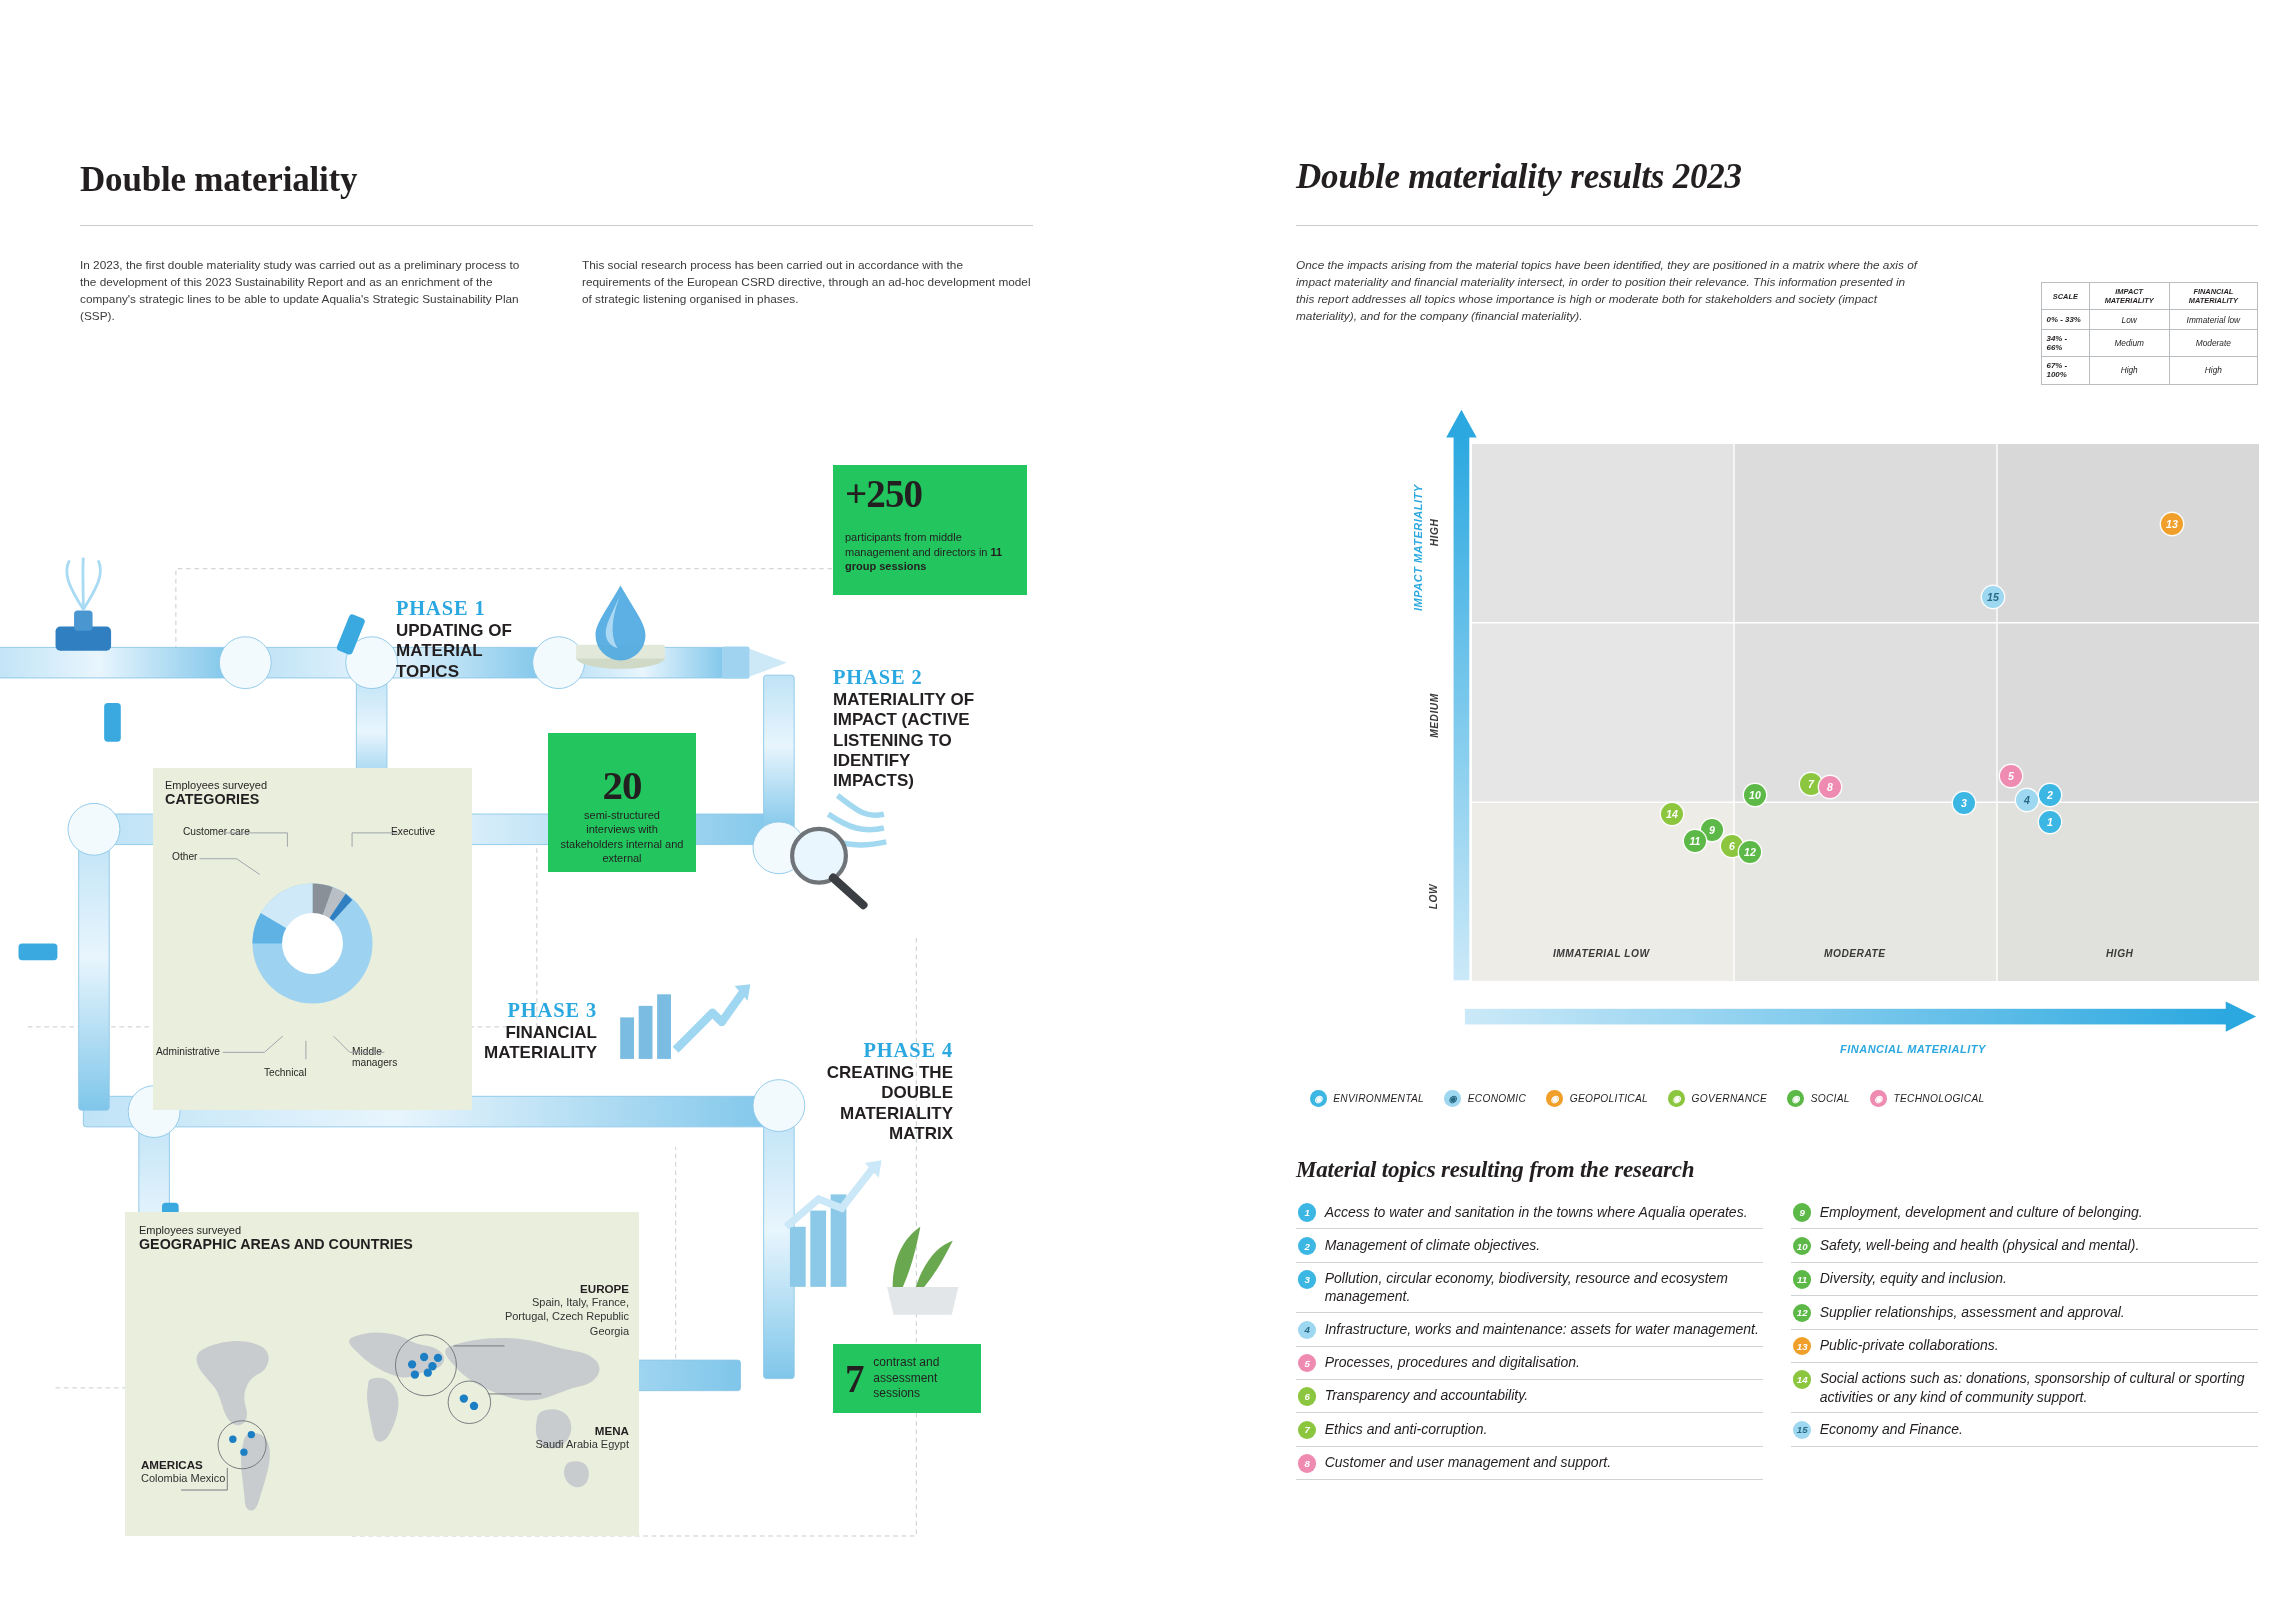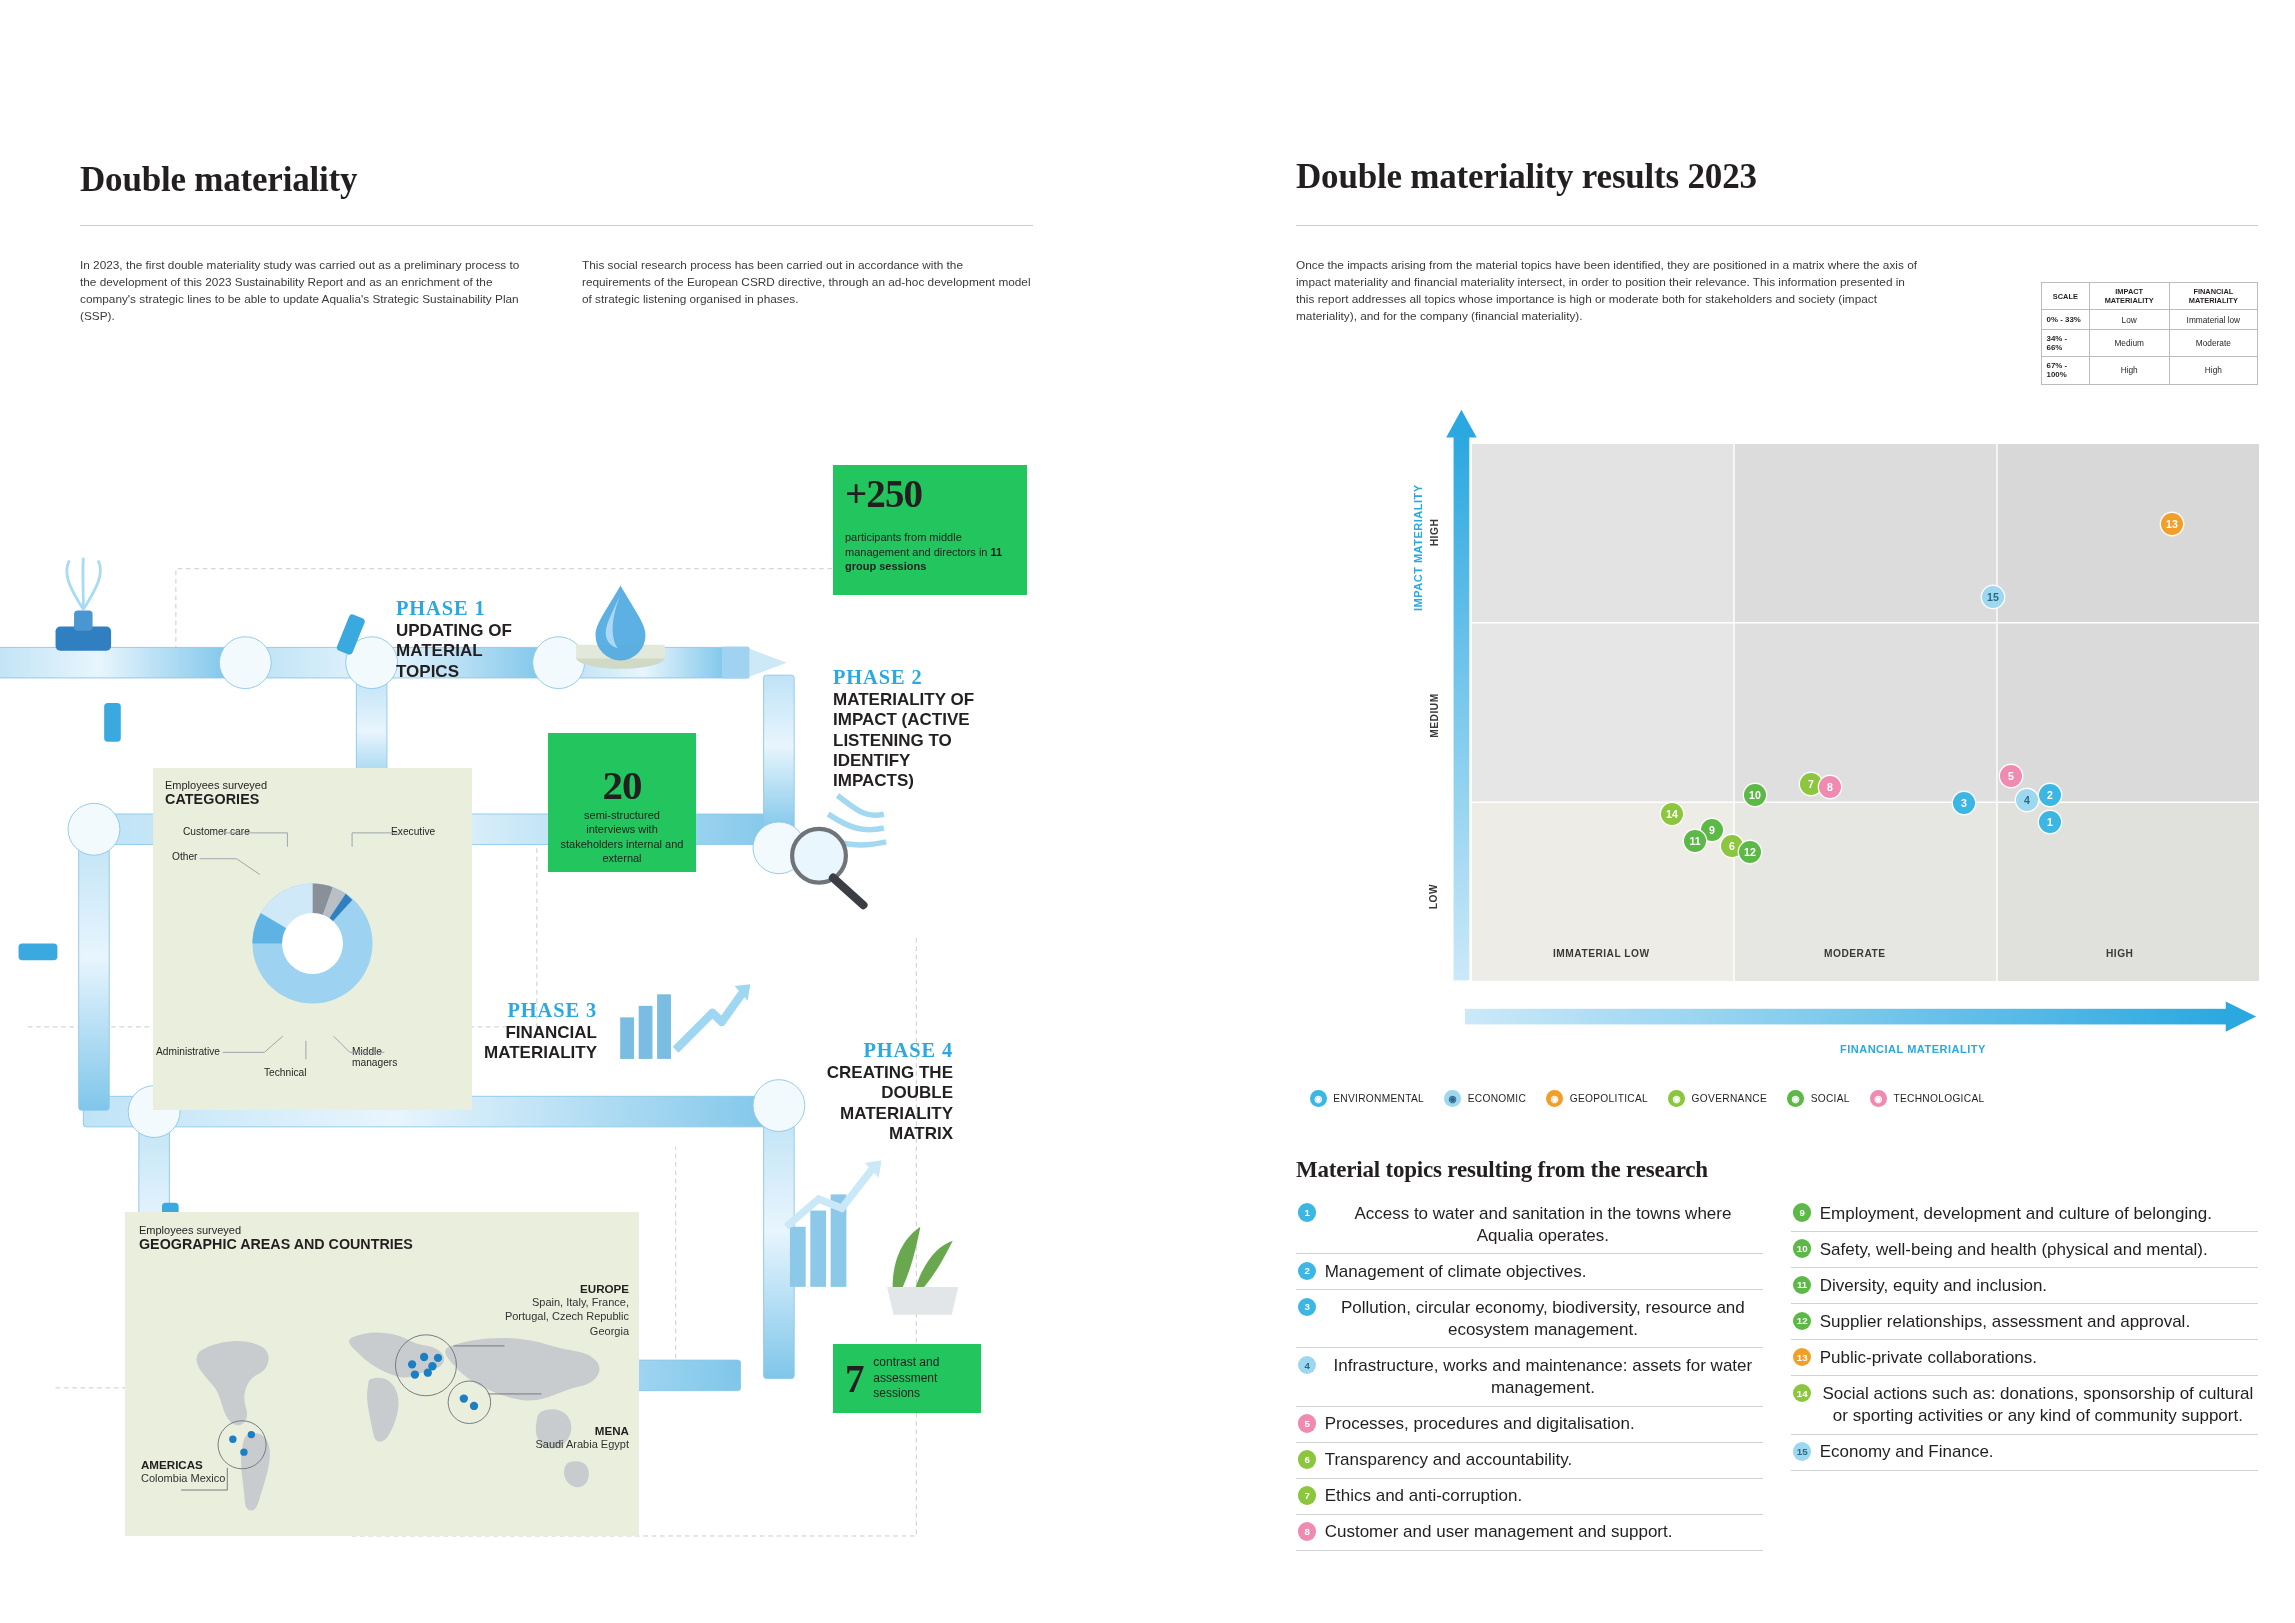--- a/index.html
+++ b/index.html
@@ -59,21 +59,21 @@
   .donut-label{position:absolute;font-size:10.2px;color:#231f20;}
 
   
   #mapbox{position:absolute;left:125px;top:1212px;width:514px;height:324px;padding:12px 14px;box-sizing:border-box;}
   #mapbox .k1{font-size:11px;}
   #mapbox .k2{font-size:14.3px;font-weight:700;line-height:1.15;}
   .regtitle{font-size:11.6px;font-weight:700;}
   .reglist{font-size:11px;line-height:1.3;color:#333;}
 
   
-  #right{position:absolute;left:1259px;top:0;width:1037px;height:1623px;}
+  #right{position:absolute;left:1259px;top:0;width:1037px;height:1623px;font-style:italic;}
   #title-right{position:absolute;left:37px;top:157px;}
   #rule-right{position:absolute;left:37px;top:225px;width:962px;}
   #intro-right{position:absolute;left:37px;top:257px;width:625px;}
 
   
   #scaletable{position:absolute;left:782px;top:282px;width:217px;border:0.7px solid #b9bdc0;border-collapse:collapse;font-size:8.3px;}
   #scaletable td,#scaletable th{border:0.7px solid #b9bdc0;padding:4.2px 4.6px;}
   #scaletable th{font-weight:700;font-size:7.4px;text-align:center;}
   #scaletable td:first-child{font-weight:700;font-size:7.9px;}
   #scaletable td{text-align:center;}
@@ -91,21 +91,21 @@
   #legend{position:absolute;left:51px;top:1090px;width:949px;display:flex;align-items:center;gap:20.4px;}
   .lg{display:flex;align-items:center;gap:6.5px;font-size:10.2px;letter-spacing:0.3px;}
   .lgdot{width:16.7px;height:16.7px;border-radius:50%;display:flex;align-items:center;justify-content:center;color:#fff;font-size:9.3px;font-weight:700;}
 
   
   #topics-title{position:absolute;left:37px;top:1157px;}
   #topics{position:absolute;left:37px;top:1196px;width:965px;display:flex;gap:28px;}
   .tcol{width:467px;}
   .trow{display:flex;align-items:flex-start;gap:8.3px;border-bottom:0.7px solid #cfd3d6;padding:6.5px 1.9px 6.5px 1.9px;}
   .tnum{flex:0 0 auto;width:18.5px;height:18.5px;border-radius:50%;color:#fff;font-size:9.7px;font-weight:700;display:flex;align-items:center;justify-content:center;margin-top:0.9px;}
-  .ttxt{font-size:17px;line-height:1.3;color:#231f20;text-align:center;}
+  .ttxt{font-size:14px;line-height:1.3;color:#231f20;}
 </style>
 </head>
 <body>
 
 <div class="page">
 
   <div id="left">
 
     <div id="title-left" class="h1">Double materiality</div>
     <div id="rule-left" class="rule"></div>

